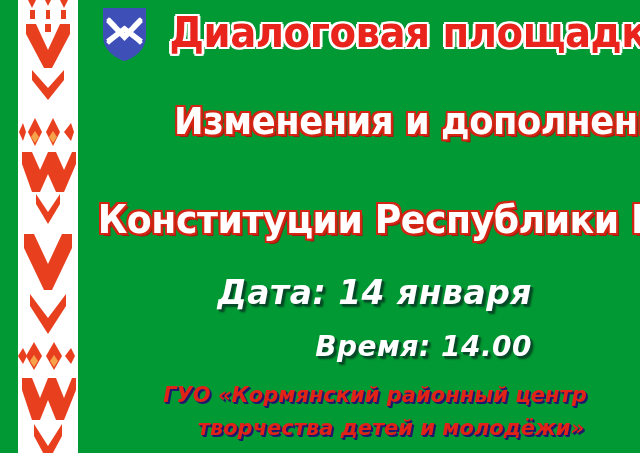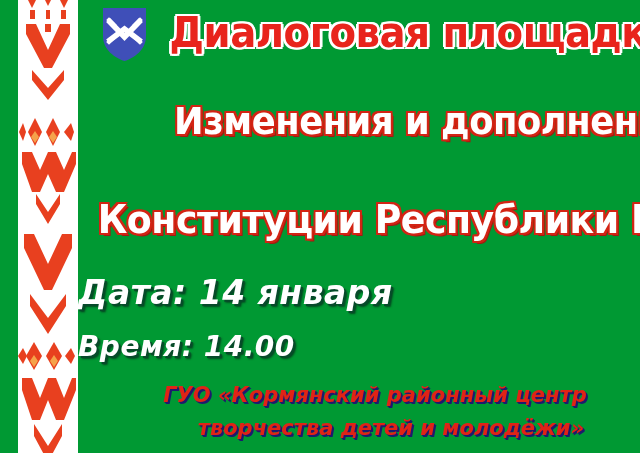--- a/index.html
+++ b/index.html
@@ -115,21 +115,21 @@
       -2px  0   0 #d32414,  2px  0   0 #d32414,
        0   -2px 0 #d32414,  0    2px 0 #d32414,
        3px  3px 0 #a01b10;
   }
 
   
   .detail-line {
     position: absolute;
     width: 454px;
     left: 78px;
-    text-align: left;
+    text-align: right;
     white-space: nowrap;
     font-family: "DejaVu Sans", "Liberation Sans", sans-serif;
     font-weight: bold;
     font-style: italic;
     color: #ffffff;
     text-shadow:
       2px 2px 0 #074a2a,
       3px 3px 2px rgba(4,48,26,0.75);
   }
 

